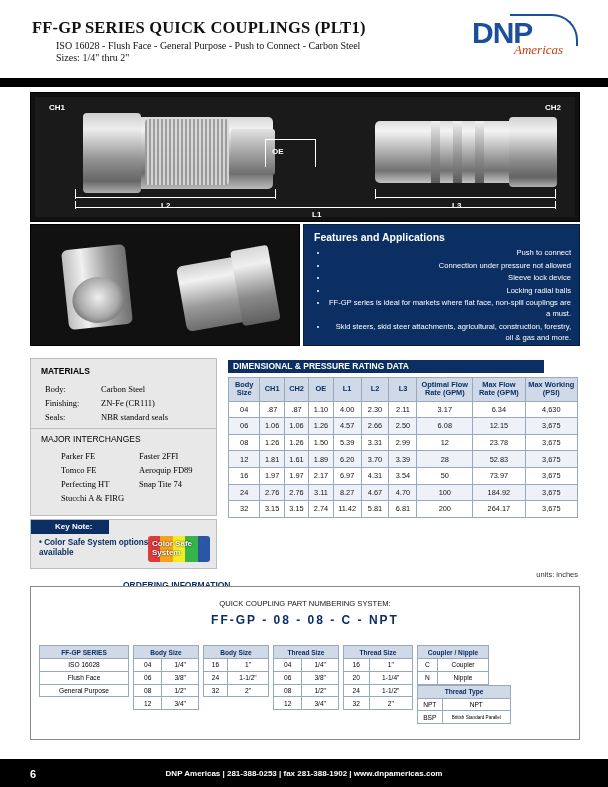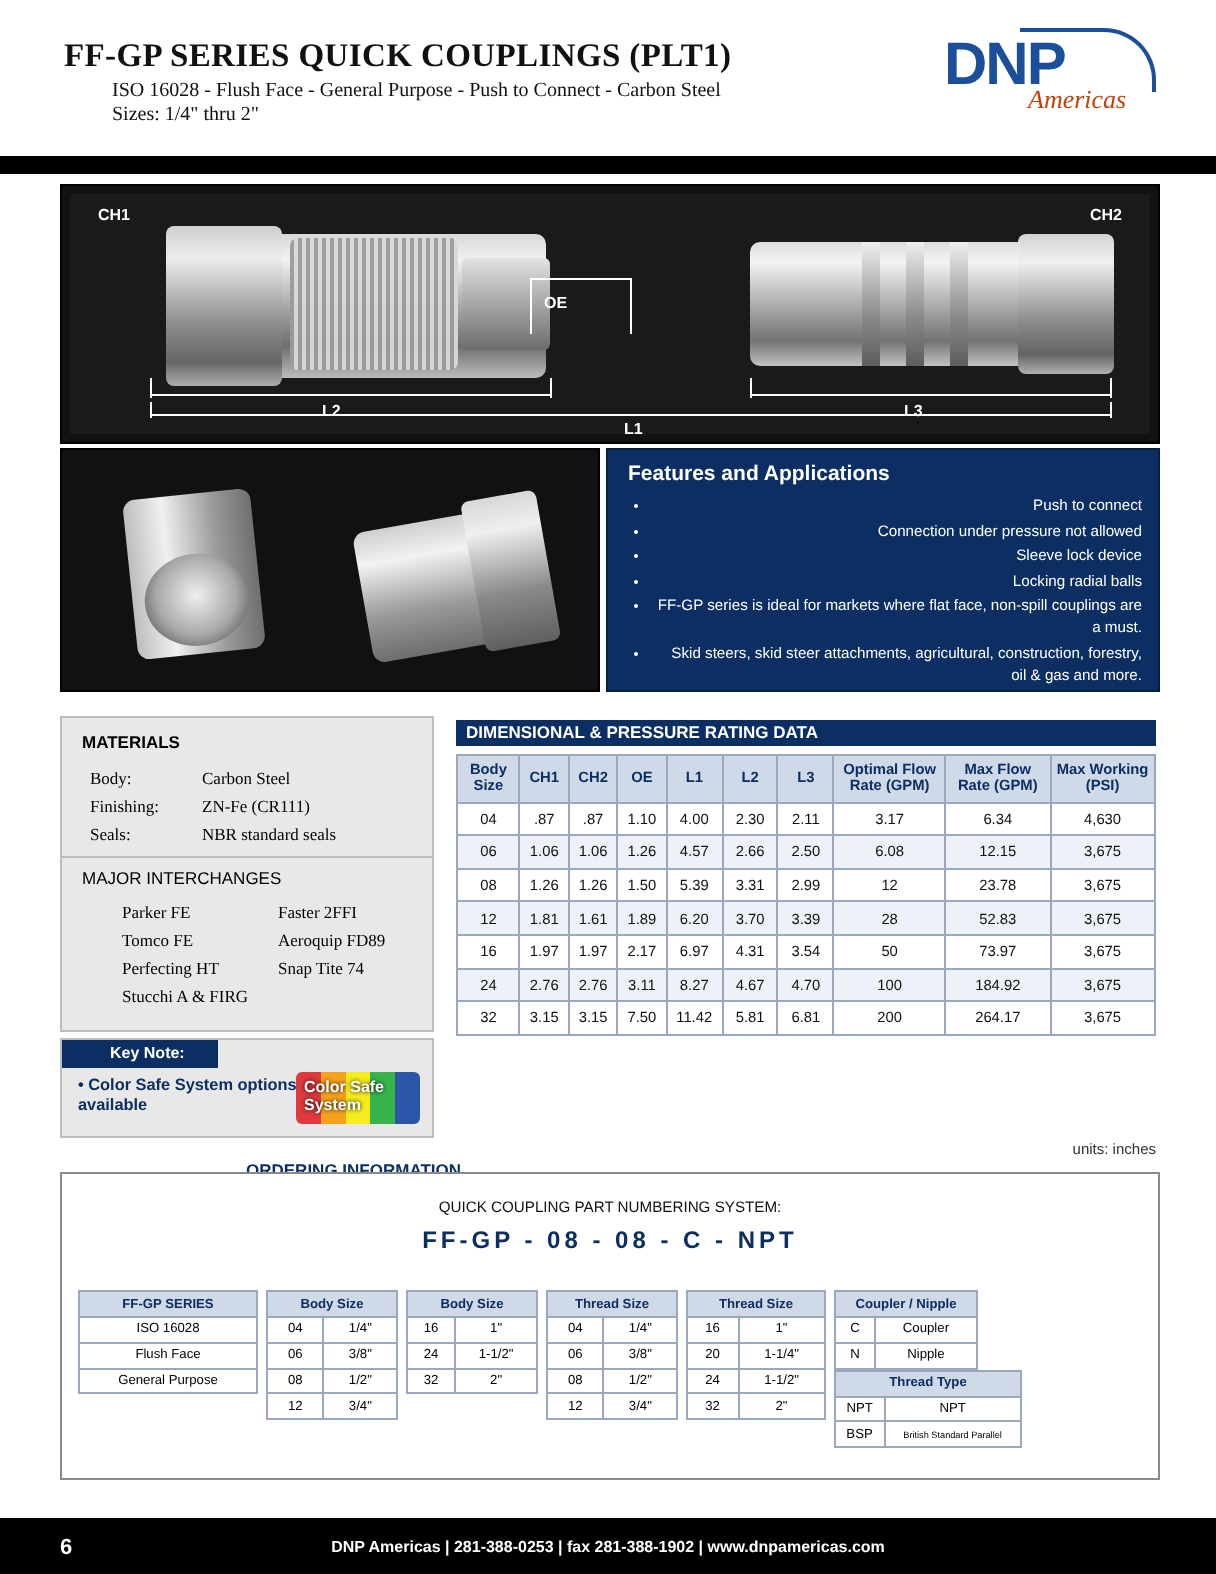--- a/index.html
+++ b/index.html
@@ -177,21 +177,21 @@
     background:linear-gradient(90deg,#e03a3e 0 20%,#f6a21d 20% 40%,#f6ec1d 40% 60%,#36b44a 60% 80%,#2b55a5 80% 100%);
     border-radius:3px;
   }
   .kn-logo span{
     position:absolute;left:4px;top:4px;color:#fff;font-family:"Liberation Sans",sans-serif;
     font-weight:bold;font-size:8px;text-shadow:0 0 2px #000;line-height:1.1;
   }
 
   
   .dim-title{
-    position:absolute;left:228px;top:360px;width:350px;height:13px;
+    position:absolute;left:228px;top:360px;width:316px;height:13px;
     background:#0b2f63;color:#fff;font-family:"Liberation Sans",sans-serif;
     font-weight:bold;font-size:8.5px;line-height:13px;padding-left:5px;box-sizing:border-box;
   }
   table.dim{
     position:absolute;left:228px;top:377px;width:350px;
     border-collapse:collapse;font-family:"Liberation Sans",sans-serif;font-size:7.4px;
   }
   table.dim th{
     background:#cfd9e8;border:1px solid #9aa8bd;color:#0b2f63;font-weight:bold;
     padding:3px 1px;line-height:1.12;text-align:center;
@@ -445,21 +445,21 @@
         <td>4.67</td>
         <td>4.70</td>
         <td>100</td>
         <td>184.92</td>
         <td>3,675</td>
       </tr>
       <tr>
         <td>32</td>
         <td>3.15</td>
         <td>3.15</td>
-        <td>7.50</td>
+        <td>2.74</td>
         <td>11.42</td>
         <td>5.81</td>
         <td>6.81</td>
         <td>200</td>
         <td>264.17</td>
         <td>3,675</td>
       </tr>
     </tbody>
   </table>
   <div class="units">units: inches</div>

